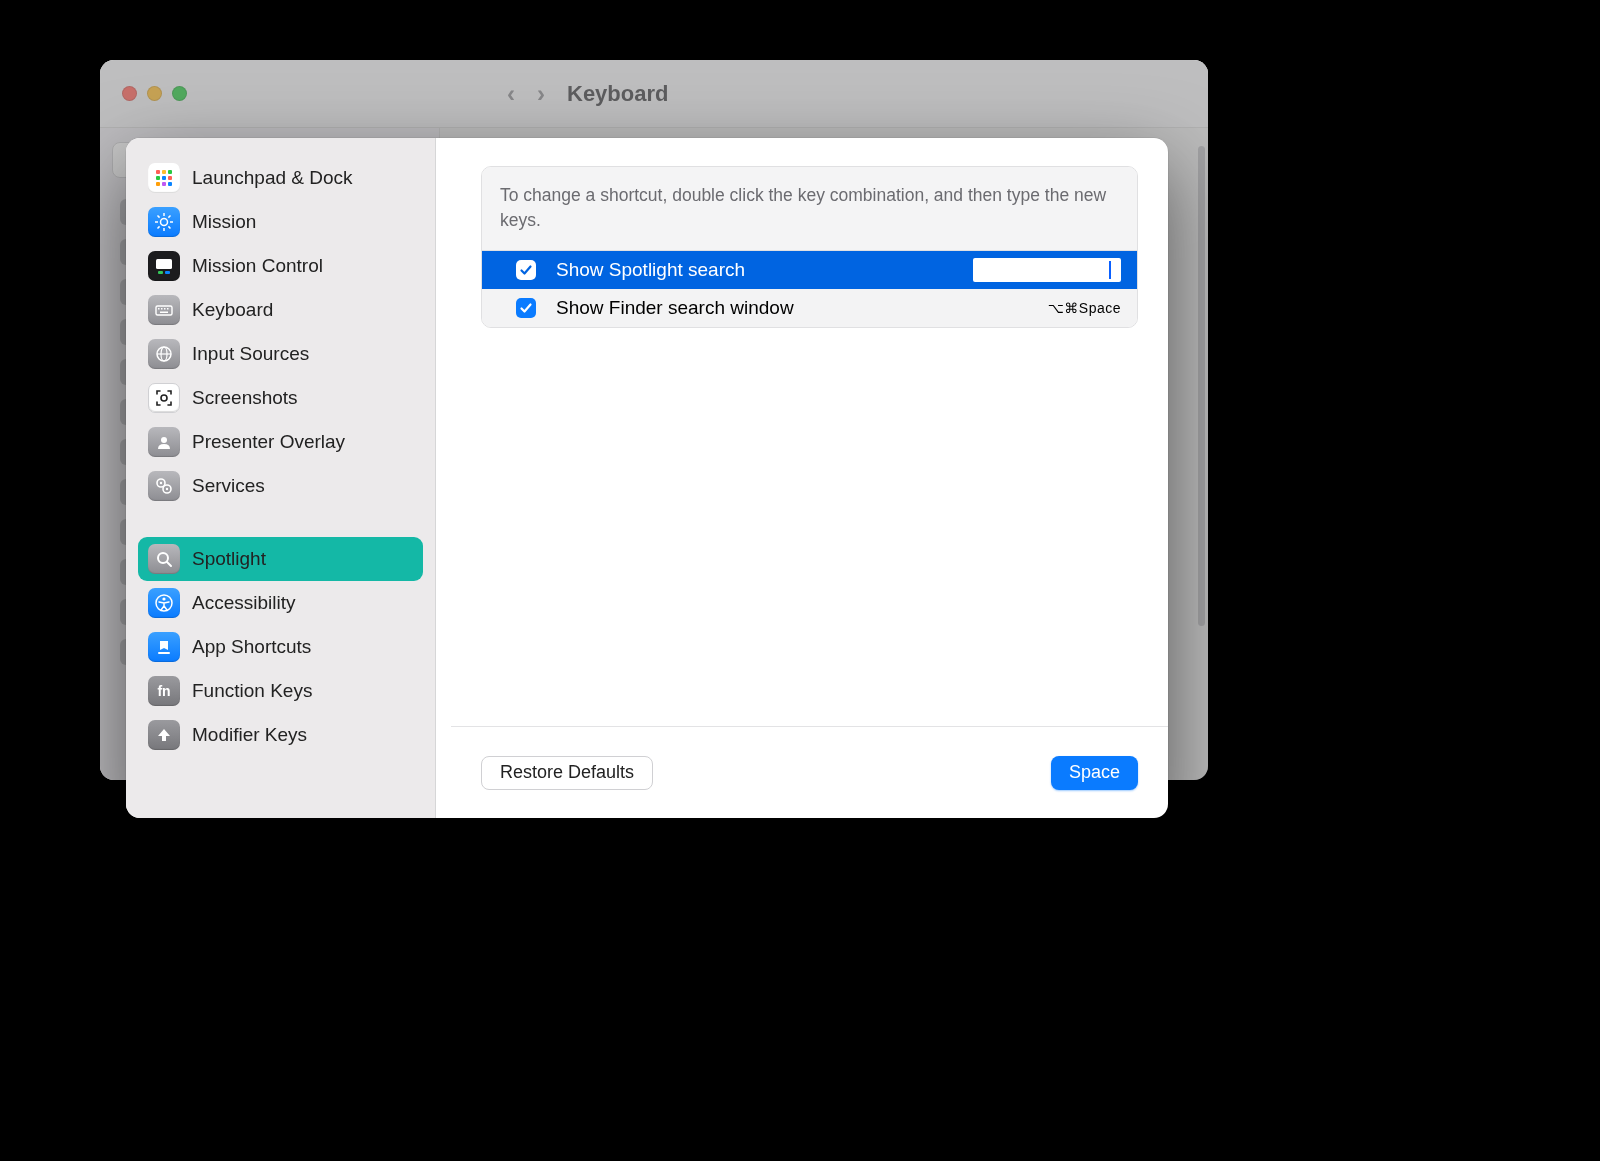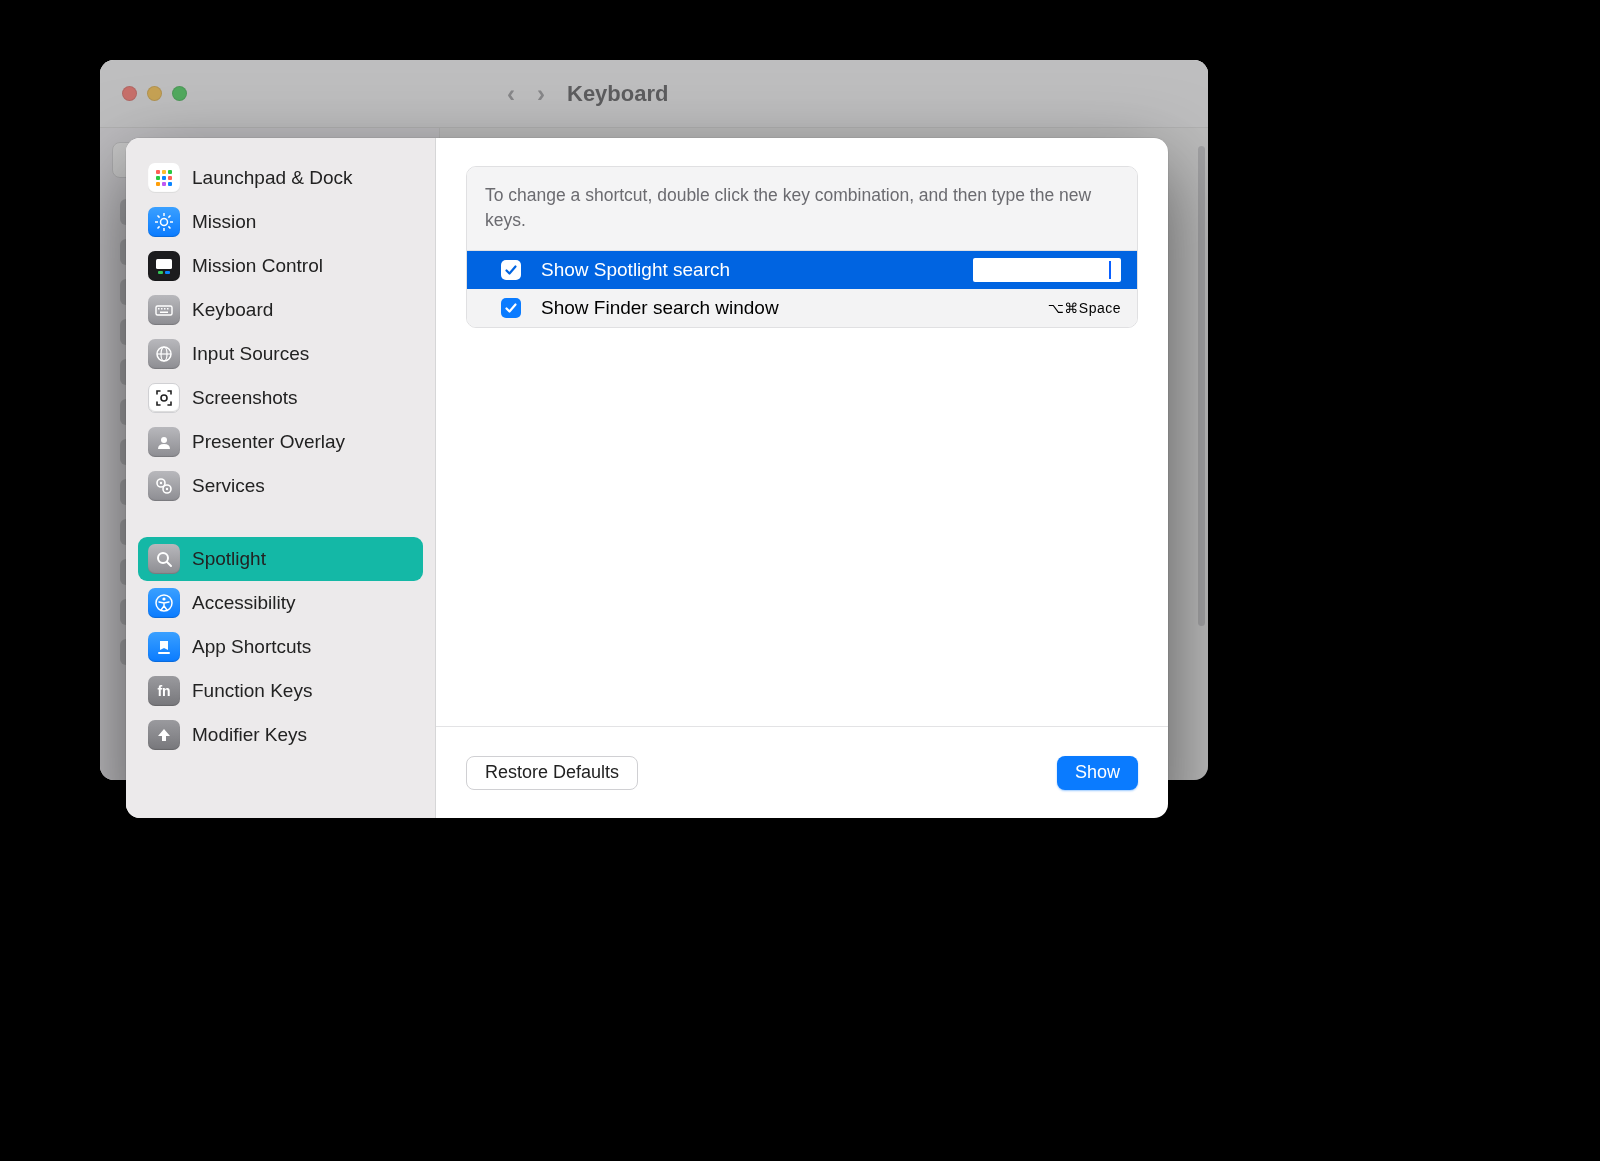--- a/index.html
+++ b/index.html
@@ -84,21 +84,21 @@
   }
   .sb-item.selected { background:#14b8a6;margin-top:29px; }
   .sb-icon {
     width:32px; height:30px; border-radius:7px;
     display:flex; align-items:center; justify-content:center;
     flex:none;
     box-shadow: inset 0 -1px 1px rgba(0,0,0,0.15);
   }
   .sb-icon svg { width:20px; height:20px; }
 
-  .sheet-main { flex:1; display:flex; flex-direction:column; }
+  .sheet-main { flex:1; display:flex; flex-direction:column;padding-left:15px; }
   .main-body { flex:1; padding:28px 30px 0 30px; }
   .panel {
     border:1px solid #e0e0e2; border-radius:10px; overflow:hidden;
     background:#fafafa;
   }
   .panel-header {
     padding:16px 18px;
     font-size:17.5px; color:#6b6b70; line-height:1.45;
     background:#f4f4f5;
     border-bottom:1px solid #e0e0e2;
@@ -409,17 +409,17 @@
           </div>
           <span class="label">Show Finder search window</span>
           <span class="shortcut">⌥⌘Space</span>
         </div>
 
       </div>
     </div>
 
     <div class="footer">
       <div class="btn">Restore Defaults</div>
-      <div class="btn primary">Show</div>
+      <div class="btn primary">Space</div>
     </div>
   </div>
 
 </div>
 
 </body></html>

